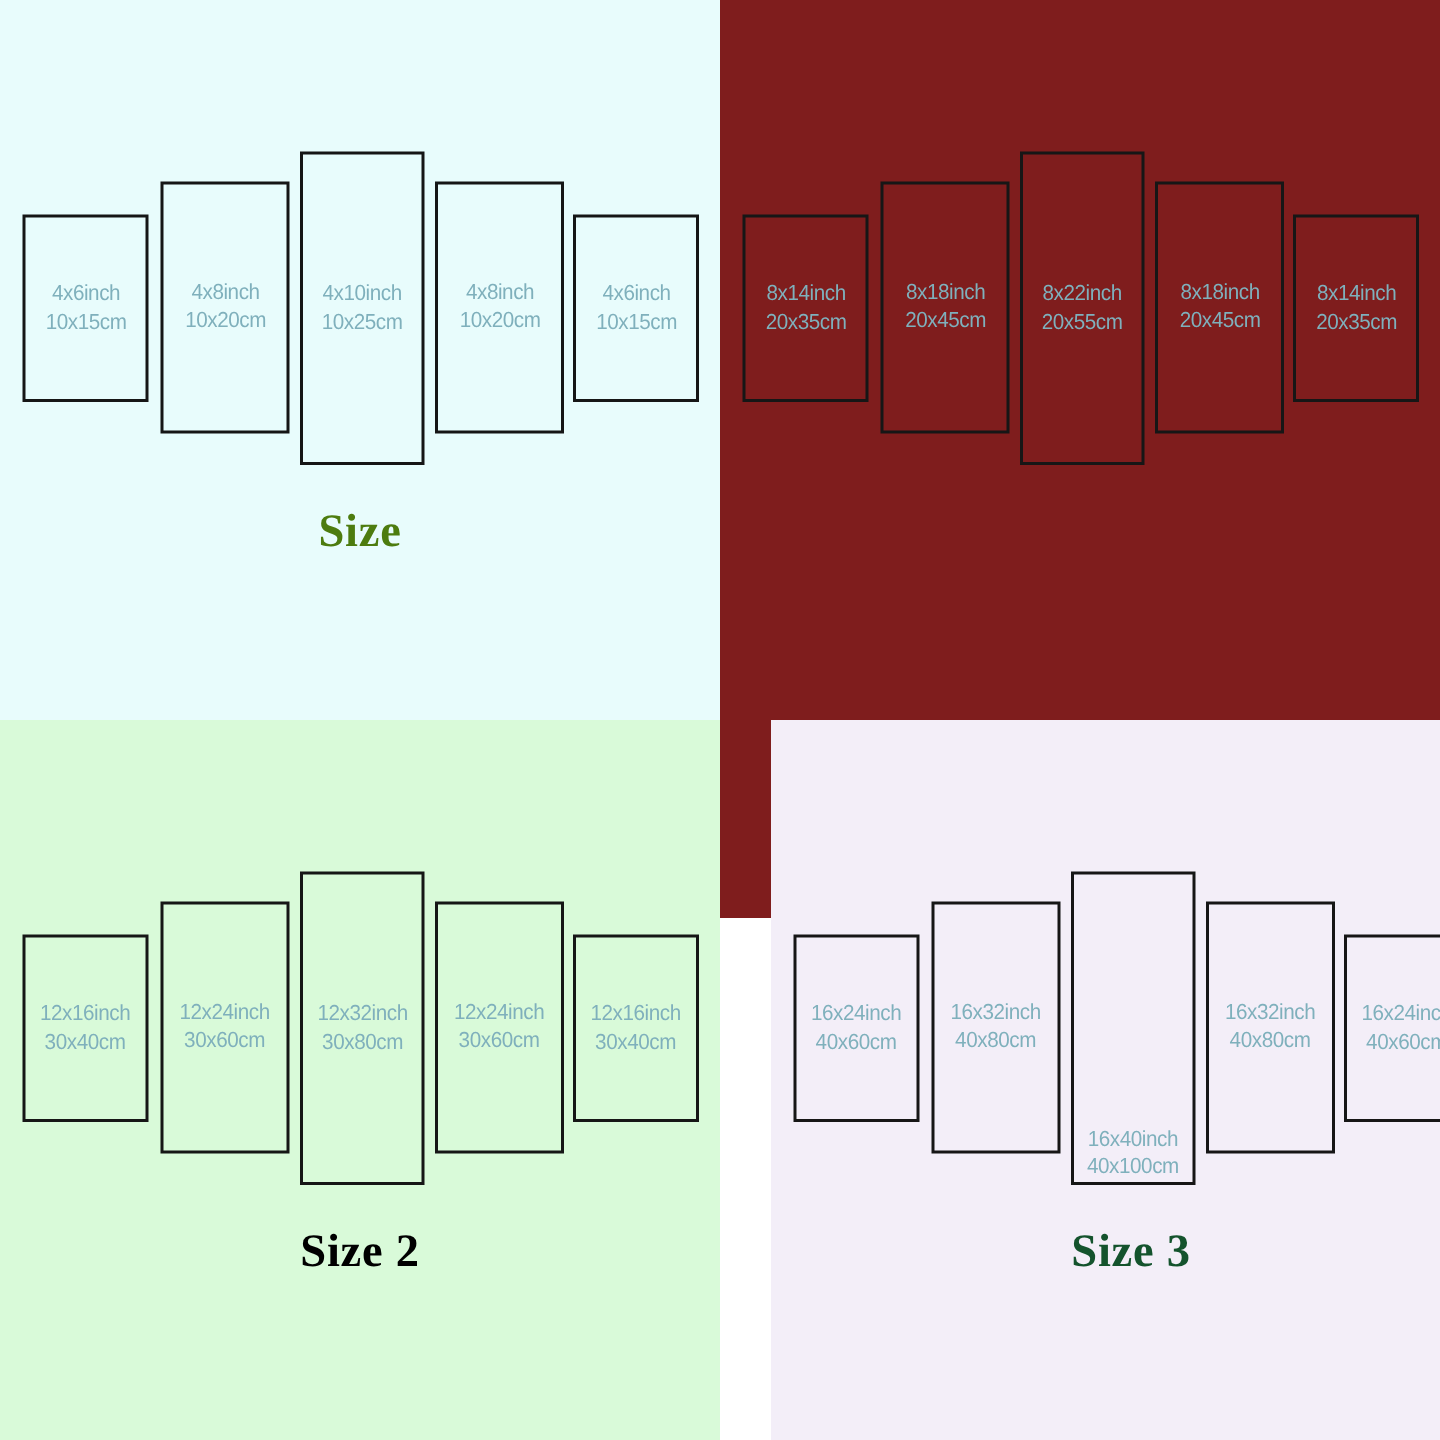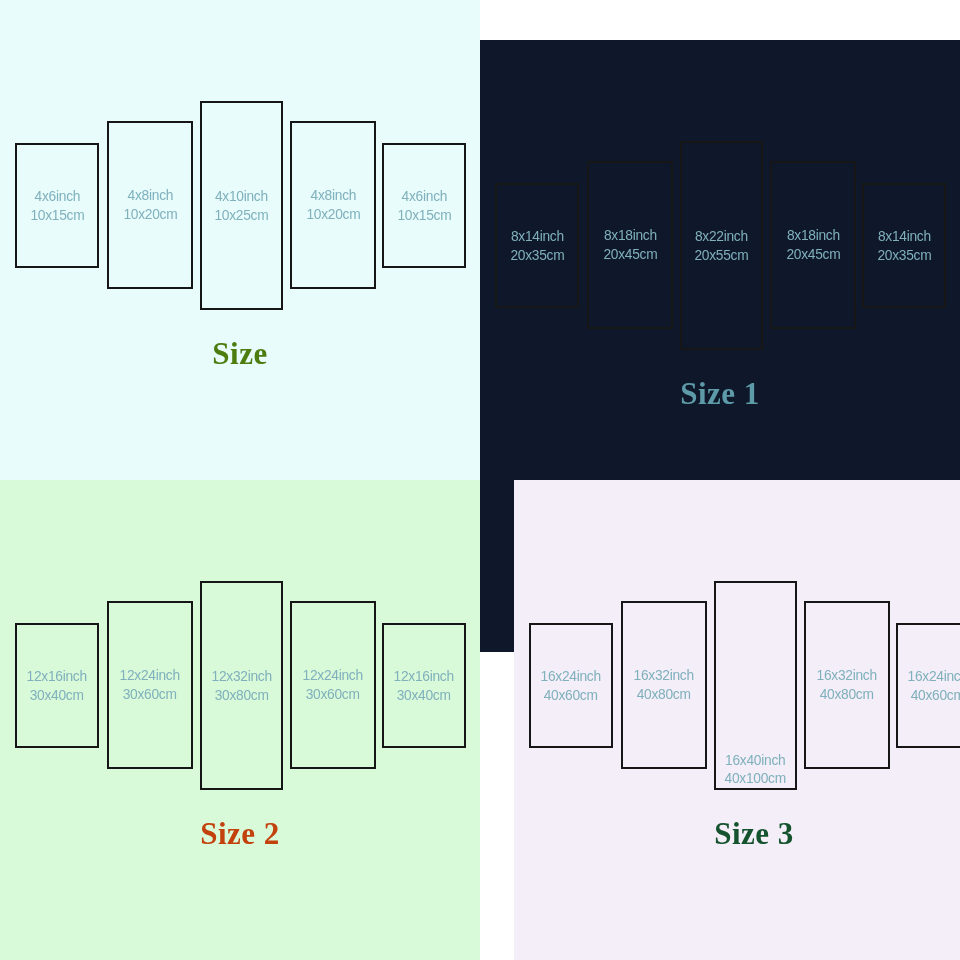--- a/index.html
+++ b/index.html
@@ -119,21 +119,21 @@
       <div class="panel p4" style="border-color: rgb(22, 22, 22);">
         <div class="panel-label" style="color: rgb(127, 176, 188);">
           <span class="line1">4x6inch</span>
           <span class="line2">10x15cm</span>
         </div>
       </div>
     </div>
     <div class="quadrant-title" style="color: #4d7c0f;">Size</div>
   </div>
 
-  <div class="quadrant q1" style="background: #0f172a; margin-top: 40px;">
+  <div class="quadrant q1" style="background: #7f1d1d;">
     <div class="panel-cluster">
       <div class="panel p0" style="border-color: rgb(22, 22, 22);">
         <div class="panel-label" style="color: rgb(127, 176, 188);">
           <span class="line1">8x14inch</span>
           <span class="line2">20x35cm</span>
         </div>
       </div>
       <div class="panel p1" style="border-color: rgb(22, 22, 22);">
         <div class="panel-label" style="color: rgb(127, 176, 188);">
           <span class="line1">8x18inch</span>
@@ -152,21 +152,20 @@
           <span class="line2">20x45cm</span>
         </div>
       </div>
       <div class="panel p4" style="border-color: rgb(22, 22, 22);">
         <div class="panel-label" style="color: rgb(127, 176, 188);">
           <span class="line1">8x14inch</span>
           <span class="line2">20x35cm</span>
         </div>
       </div>
     </div>
-    <div class="quadrant-title" style="color: rgb(94, 155, 168);">Size 1</div>
   </div>
 
   <div class="quadrant q2" style="background: rgb(217, 250, 217);">
     <div class="panel-cluster">
       <div class="panel p0" style="border-color: rgb(22, 22, 22);">
         <div class="panel-label" style="color: rgb(127, 176, 188);">
           <span class="line1">12x16inch</span>
           <span class="line2">30x40cm</span>
         </div>
       </div>
@@ -188,21 +187,21 @@
           <span class="line2">30x60cm</span>
         </div>
       </div>
       <div class="panel p4" style="border-color: rgb(22, 22, 22);">
         <div class="panel-label" style="color: rgb(127, 176, 188);">
           <span class="line1">12x16inch</span>
           <span class="line2">30x40cm</span>
         </div>
       </div>
     </div>
-    <div class="quadrant-title" style="color: #c2410c;">Size 2</div>
+    <div class="quadrant-title" style="color: #000000;">Size 2</div>
   </div>
 
   <div class="quadrant q3" style="background: rgb(243, 238, 248);">
     <div class="panel-cluster">
       <div class="panel p0" style="border-color: rgb(22, 22, 22);">
         <div class="panel-label" style="color: rgb(127, 176, 188);">
           <span class="line1">16x24inch</span>
           <span class="line2">40x60cm</span>
         </div>
       </div>

